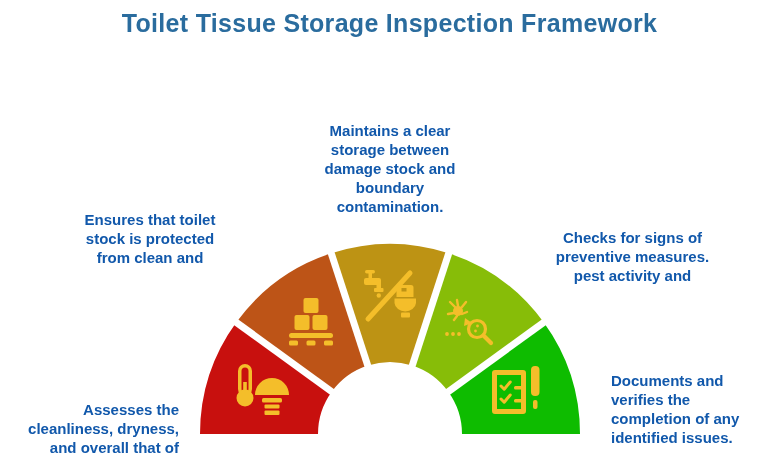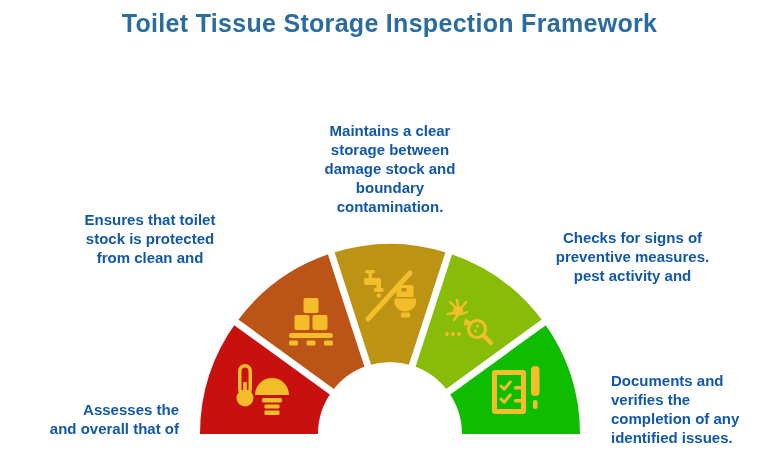--- a/index.html
+++ b/index.html
@@ -111,20 +111,21 @@
       <path class="istroke" stroke-width="3" stroke-linecap="round" stroke-linejoin="round" d="M-17,7 l3.2,3.2 l6,-7.2"></path>
       <rect class="ifill" x="-4" y="-6" width="10" height="3.4" rx="1.5"></rect>
       <rect class="ifill" x="-4" y="7" width="10" height="3.4" rx="1.5"></rect>
       <rect class="ifill" x="13" y="-26" width="8.5" height="30" rx="4"></rect>
       <rect class="ifill" x="15" y="8" width="4.5" height="9" rx="2"></rect>
     </g>
   </svg>
 
   <div class="label label-bottom-left">
       <div>Assesses the</div>
+      <div>cleanliness, dryness,</div>
       <div>and overall that of</div>
     </div>
 
   <div class="label label-upper-left">
       <div>Ensures that toilet</div>
       <div>stock is protected</div>
       <div>from clean and</div>
     </div>
 
   <div class="label label-top-middle">

